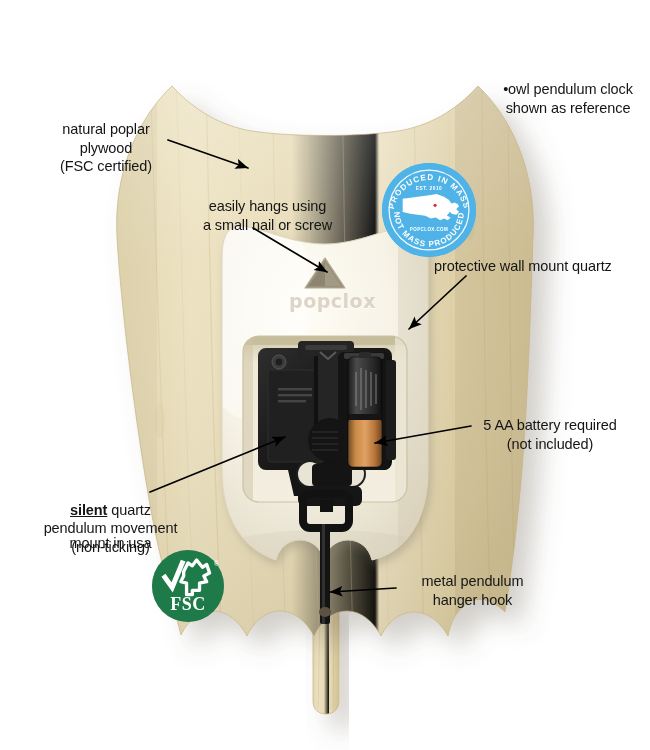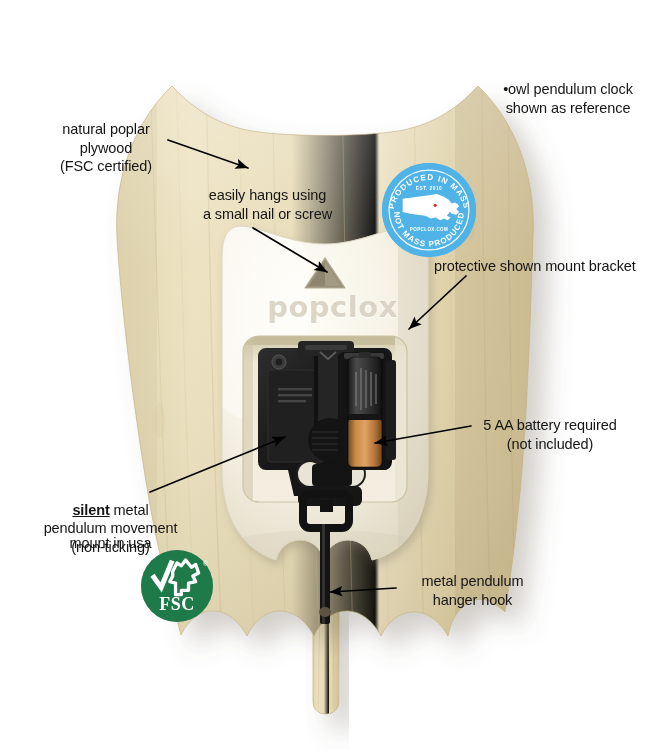--- a/index.html
+++ b/index.html
@@ -32,32 +32,32 @@
   
   #badge {
     position:absolute; left:382px; top:163px;
     width:94px; height:94px; border-radius:50%;
     background:#4fb3e8;
   }
   #badge svg { display:block; }
 
   
   #fsc {
-    position:absolute; left:141px; top:550px;
+    position:absolute; left:152px; top:550px;
     width:72px; height:72px; border-radius:50%;
     background:#a3a3a3;
   }
   #fsc svg { display:block; }
 
   
   #popclox {
     position:absolute; left:255px; top:290px;
     width:155px; text-align:center;
     font-family:"DejaVu Sans", sans-serif;
-    font-size:29px; font-weight:700; letter-spacing:0.5px;
+    font-size:19px; font-weight:700; letter-spacing:0.5px;
     color:rgba(198,188,166,0.62);
     text-shadow:0 1px 0 rgba(255,255,255,0.85);
     user-select:none;
   }
 </style>
 </head>
 <body>
 
 <div id="stage">
 
@@ -400,33 +400,33 @@
                L40,44 L44,36 Z" fill="none" stroke="#ffffff" stroke-width="4.6" stroke-linejoin="round"></path>
       <text x="50" y="84" text-anchor="middle" font-family="'Liberation Serif',serif" font-size="25" font-weight="700" fill="#ffffff" letter-spacing="0.6">FSC</text>
       <text x="86" y="22" font-family="'Liberation Sans',sans-serif" font-size="9" fill="#ffffff">®</text>
     </svg>
   </div>
 
   <div class="anno c" style="left:36px; top:105px; width:140px;margin-top:15px;">natural poplar
 plywood
 (FSC certified)</div>
 
-  <div class="anno c" style="left:185px; top:186px; width:165px;text-align:center;">easily hangs using
+  <div class="anno c" style="left:185px; top:197px; width:165px;text-align:center;">easily hangs using
 a small nail or screw</div>
 
   <div class="anno c" style="left:493px; top:80px; width:150px;">•owl pendulum clock
 shown as reference</div>
 
-  <div class="anno l" style="left:434px; top:257px; width:215px;">protective shown mount bracket</div>
+  <div class="anno l" style="left:434px; top:257px; width:215px;">protective wall mount quartz</div>
 
   <div class="anno c" style="left:470px; top:416px; width:160px;">5 AA battery required
 (not included)</div>
 
   <div class="anno c" style="left:33px; top:482px; width:155px;">
-    <span><b>silent</b><span> metal</span></span>
+    <span><b>silent</b><span> quartz</span></span>
     <span style="display:block;">pendulum movement
 (non-ticking)</span>
   </div>
 
   <div class="anno c" style="left:33px; top:534px; width:155px;">mount in usa</div>
 
   <div class="anno c" style="left:400px; top:572px; width:145px;">metal pendulum
 hanger hook</div>
 
 </div>

